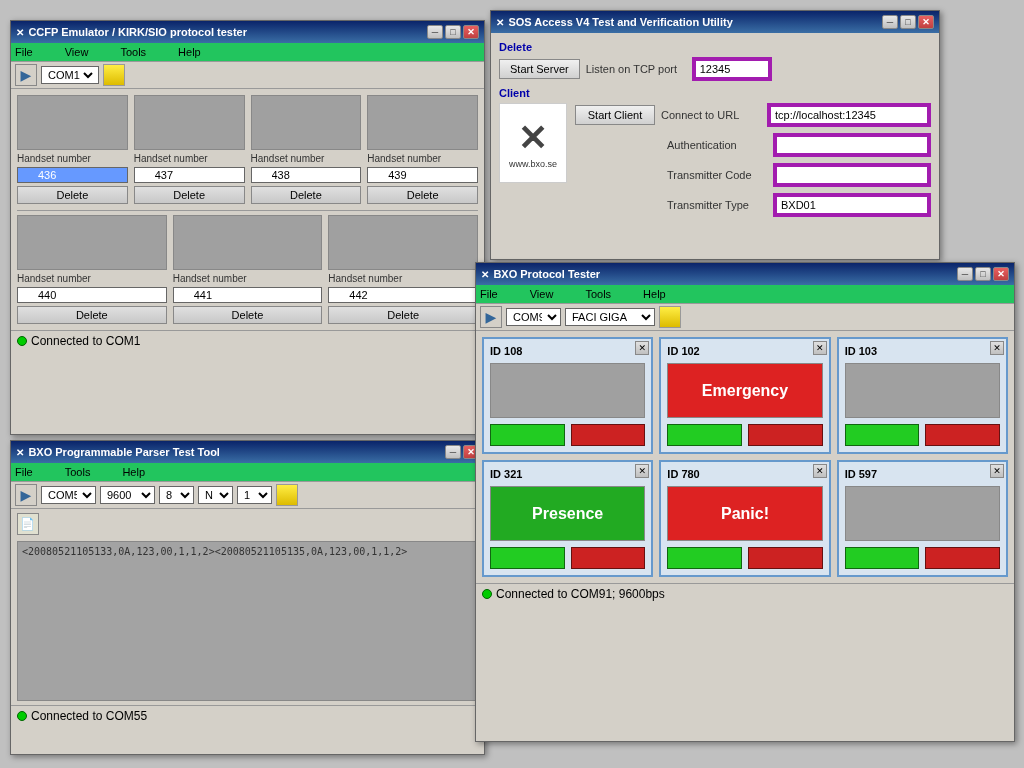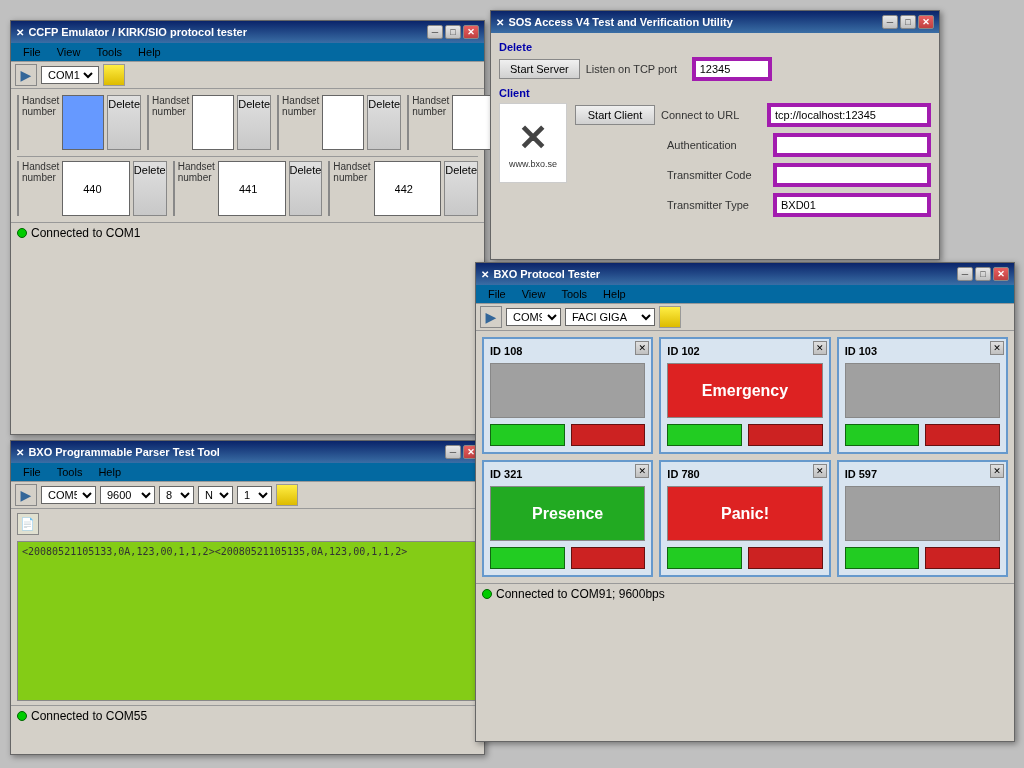--- a/index.html
+++ b/index.html
@@ -60,25 +60,25 @@
       align-items: center;
       justify-content: center;
       font-size: 9px;
       cursor: pointer;
       background: linear-gradient(to bottom, #e8e8e8, #c0c0c0);
       color: #333;
     }
     .win-btn.close { background: linear-gradient(to bottom, #e86060, #c04040); color: white; }
 
     .menu-bar {
-      background: #0369a1;
+      background: #22c55e;
       border-bottom: 1px solid #999;
-      padding: 2px 8px;
-      display: flex;
-      gap: 8px;
+      padding: 2px 0;
+      display: flex;
+      gap: 24px;
     }
 
     .menu-item {
       padding: 1px 4px;
       font-size: 11px;
       cursor: pointer;
     }
 
     .toolbar {
       background: #d4d0c8;
@@ -146,21 +146,21 @@
     }
 
     .handset-grid-3 {
       display: grid;
       grid-template-columns: repeat(3, 1fr);
       gap: 6px;
     }
 
     .handset-cell {
       display: flex;
-      flex-direction: row;
+      flex-direction: column;
       gap: 3px;
     }
 
     .handset-image {
       height: 55px;
       background: #a0a0a0;
       border: 1px solid #888;
     }
 
     .handset-label {
@@ -281,21 +281,21 @@
       height: 315px;
     }
 
     .parser-content {
       padding: 4px 6px;
     }
 
     .parser-log {
       margin-top: 6px;
       border: 1px solid #888;
-      background: #84cc16;
+      background: #a3a3a3;
       padding: 4px;
       height: 160px;
       overflow-y: auto;
       font-size: 10px;
       font-family: monospace;
       color: #333;
     }
 
     
     .bxo-window {

